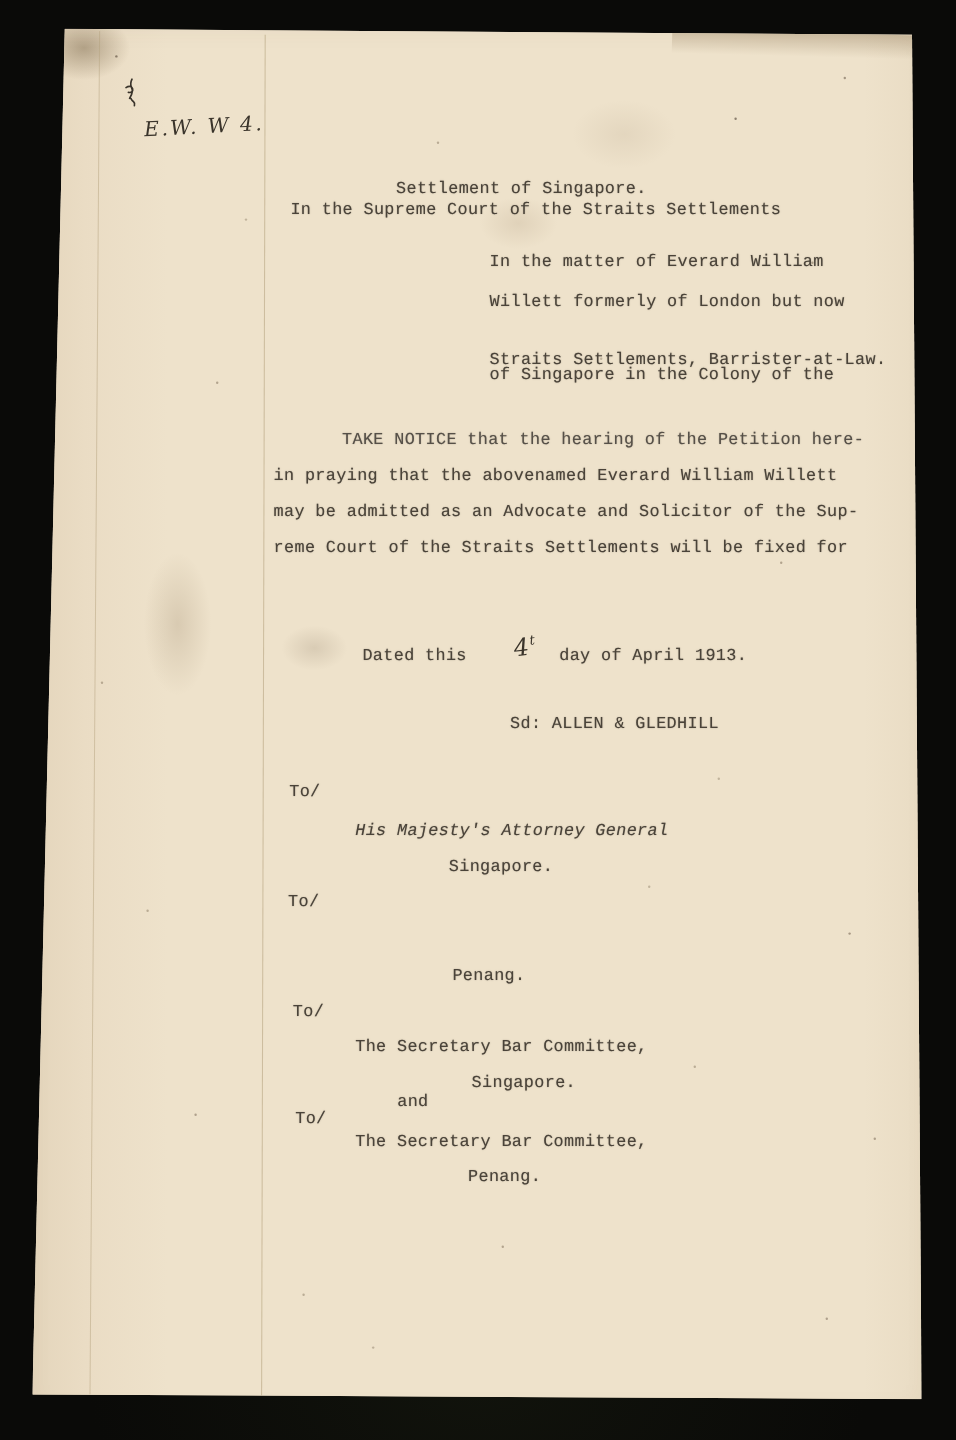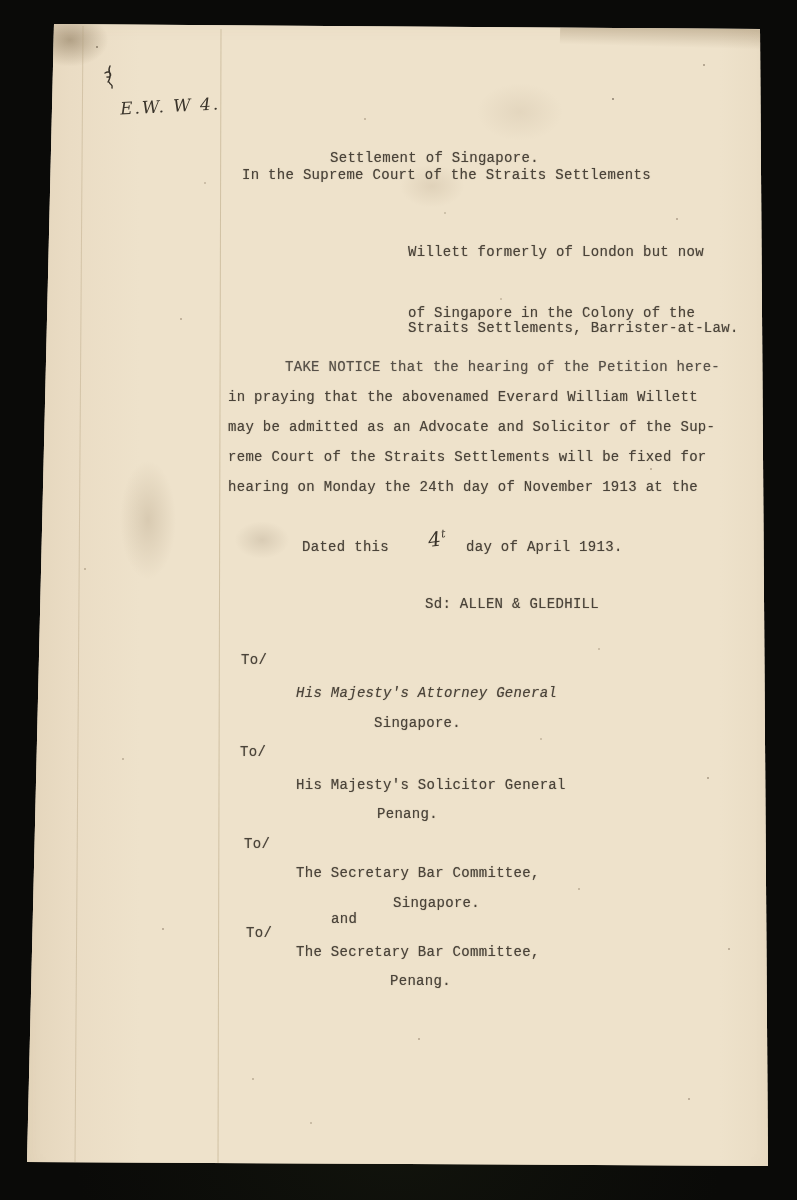--- a/index.html
+++ b/index.html
@@ -87,42 +87,41 @@
 
   <svg class="speck-layer" style="left:100px; top:62px;" width="24" height="32">
     <path d="M10 4 C 6 12, 14 10, 8 20 M5 11 C 11 7, 13 16, 7 15 M9 20 C 11 24, 13 22, 12 26" fill="none" stroke="#3a342b" stroke-width="1.4" stroke-linecap="round"></path>
   </svg>
 
   <div class="hand annotation" style="left:120px; top:96px;">E.W. W 4.</div>
 
   <div class="t" style="left:242px; top:119px;margin-top:48px;">In the Supreme Court of the Straits Settlements</div>
   <div class="t" style="left:330px; top:150px;">Settlement of Singapore.</div>
 
+  <div class="t" style="left:408px; top:211px;">In the matter of Everard William</div>
   <div class="t" style="left:408px; top:244px;font-family:Liberation Mono, monospace;">Willett formerly of London but now</div>
   <div class="t" style="left:408px; top:277px;margin-top:28px;">of Singapore in the Colony of the</div>
-  <div class="t" style="left:408px; top:320px;text-align:center;">Straits Settlements, Barrister-at-Law.</div>
+  <div class="t" style="left:408px; top:292px;text-align:center;">Straits Settlements, Barrister-at-Law.</div>
 
   <div class="t faded" style="left:285px; top:359px;">TAKE NOTICE that the hearing of the Petition here-</div>
   <div class="t" style="left:228px; top:389px;">in praying that the abovenamed Everard William Willett</div>
   <div class="t" style="left:228px; top:419px;">may be admitted as an Advocate and Solicitor of the Sup-</div>
   <div class="t" style="left:228px; top:449px;">reme Court of the Straits Settlements will be fixed for</div>
-  <div class="t" style="left:228px; top:479px;">hearing on Monday the 24th day of November 1913 at the</div>
 
   <div class="t" style="left:302px; top:539px;">Dated this</div>
   <div class="hand day-group" style="left:428px; top:527px;"><span>4</span><span class="day-sup">t</span></div>
   <div class="t" style="left:466px; top:539px;">day of April 1913.</div>
 
   <div class="t" style="left:425px; top:596px;">Sd: ALLEN &amp; GLEDHILL</div>
 
   <div class="t" style="left:241px; top:652px;">To/</div>
   <div class="t" style="left:296px; top:685px;font-style:italic;">His Majesty's Attorney General</div>
   <div class="t" style="left:374px; top:715px;">Singapore.</div>
 
   <div class="t" style="left:240px; top:744px;">To/</div>
-  <div class="t" style="left:296px; top:777px;">His Majesty's Solicitor General</div>
   <div class="t" style="left:377px; top:806px;">Penang.</div>
 
   <div class="t" style="left:244px; top:836px;">To/</div>
   <div class="t" style="left:296px; top:865px;">The Secretary Bar Committee,</div>
   <div class="t" style="left:393px; top:895px;">Singapore.</div>
 
   <div class="t" style="left:331px; top:911px;">and</div>
   <div class="t" style="left:246px; top:925px;">To/</div>
   <div class="t" style="left:296px; top:944px;">The Secretary Bar Committee,</div>
   <div class="t" style="left:390px; top:973px;">Penang.</div>

